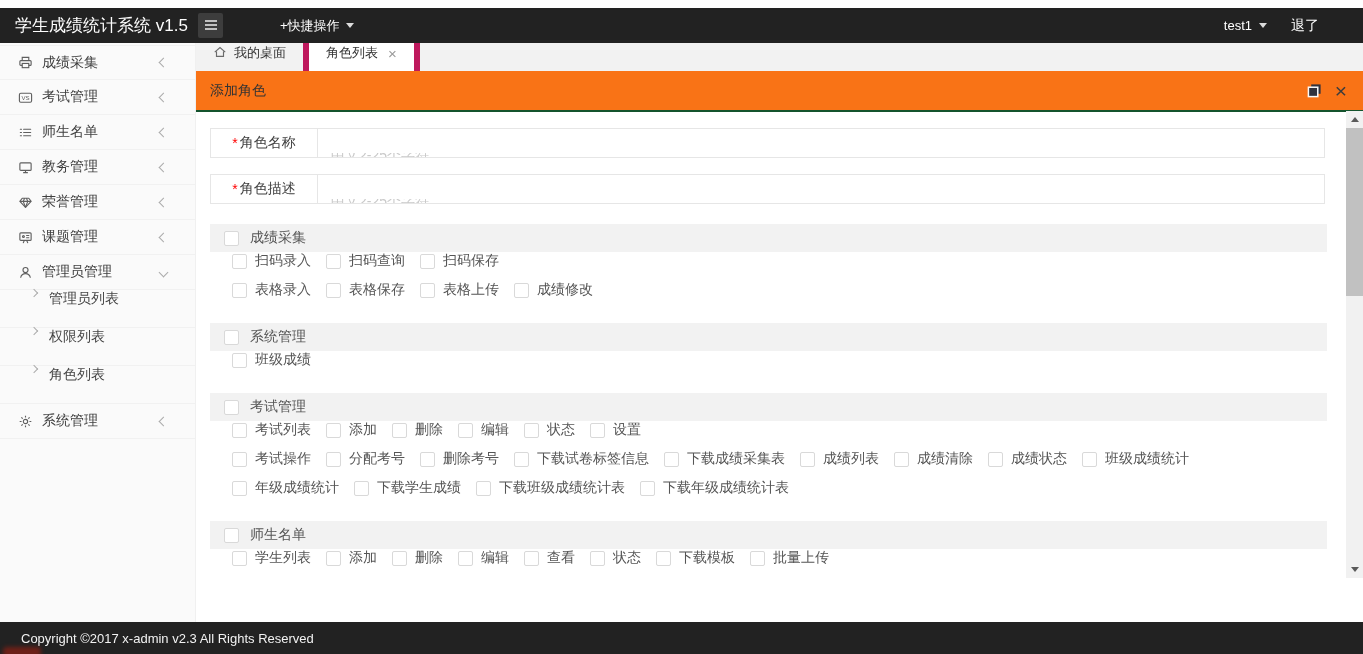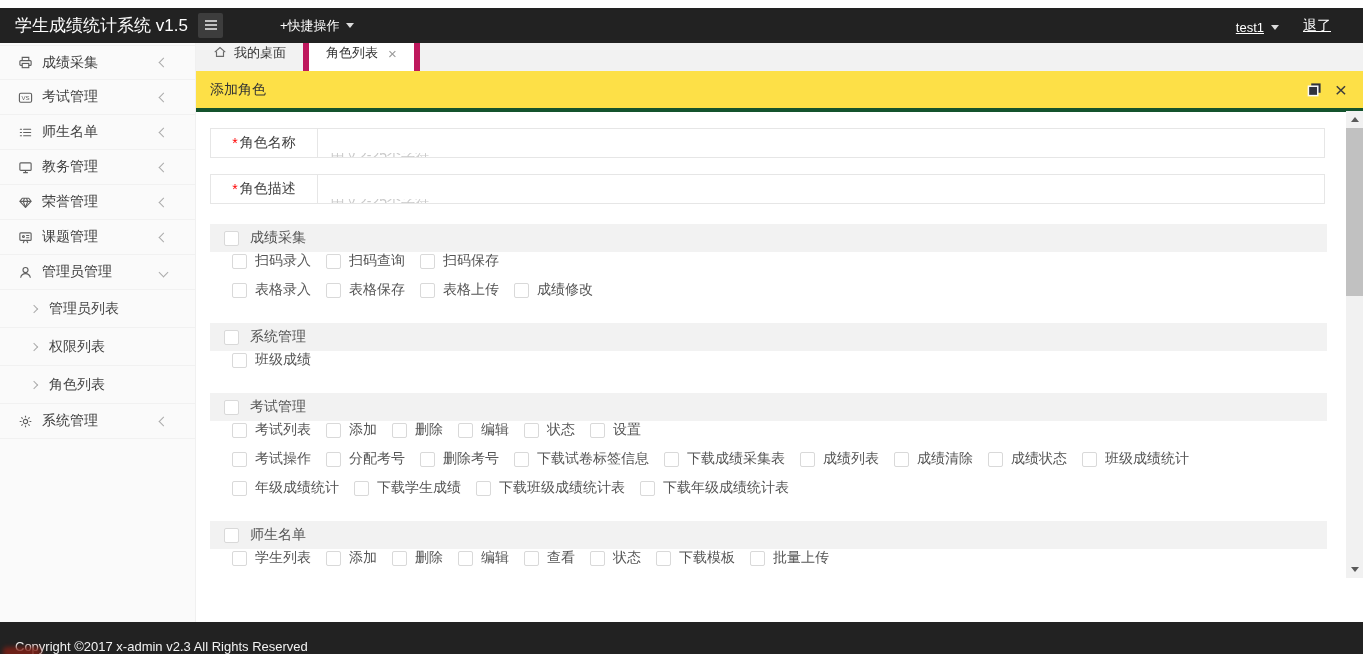--- a/index.html
+++ b/index.html
@@ -9,50 +9,50 @@
 
   
   .topbar { position:absolute; top:8px; left:0; right:0; height:35px; background:#222222;
     display:flex; align-items:center; color:#fff; z-index:30; }
   .logo { width:196px; padding-left:15px; font-size:17px; color:#fdfdfd; white-space:nowrap; }
   .hamburger { width:25px; height:25px; background:#3d3d3d; border-radius:2px;
     display:flex; align-items:center; justify-content:center; margin-left:2px; cursor:pointer; }
   .quick { margin-left:57px; font-size:13px; display:flex; align-items:center; gap:6px; cursor:pointer; }
   .caret { width:0; height:0; border-left:4px solid transparent; border-right:4px solid transparent;
     border-top:5px solid #dcdcdc; display:inline-block; }
-  .top-right { margin-left:auto; display:flex; align-items:flex-end; gap:24px; padding-right:32px; font-size:13px;text-decoration:underline; }
+  .top-right { margin-left:auto; display:flex; align-items:center; gap:24px; padding-right:44px; font-size:13px; }
   .user-dd { display:flex; align-items:center; gap:7px; cursor:pointer; }
   .logout { cursor:pointer; font-size:14px; }
 
   
   .sidebar { position:absolute; top:35px; left:0; width:196px; bottom:32px; background:#fafafa;
     border-right:1px solid #f0f0f0; padding-top:10px; overflow:hidden; }
   .side-item { height:35px; display:flex; align-items:center; padding:0 16px 0 17px;
     border-bottom:1px solid #f1f1f1; color:#404040; font-size:14px; cursor:pointer; position:relative; background:#fafafa; }
   .side-item:first-child { border-top:1px solid #f1f1f1; }
   .s-icon { width:16px; height:16px; margin-right:9px; display:flex; align-items:center; justify-content:center; }
   .s-icon svg { display:block; }
   .side-item .chev { position:absolute; right:28px; }
-  .side-sub { height:38px; display:flex; align-items:center; padding-left:31px;
+  .side-sub { height:38px; display:flex; align-items:flex-start; padding-left:31px;
     border-bottom:1px solid #f1f1f1; color:#454545; font-size:14px; cursor:pointer; background:#fafafa; }
   .side-sub .chev { margin-right:12px; width:6px; height:6px; }
   .chev { width:7px; height:7px; border-left:1.4px solid #ababab; border-bottom:1.4px solid #ababab; display:inline-block; }
   .chev.left  { transform:rotate(45deg); }
   .chev.down  { transform:rotate(-45deg); }
   .chev.right { transform:rotate(225deg); }
 
   
   .main { position:absolute; left:196px; top:35px; right:0; bottom:32px; background:#fff; }
   .tabbar { height:36px; background:#f2f2f2; display:flex; align-items:stretch; }
   .tab { display:flex; align-items:center; gap:7px; padding:0 17px; font-size:13px; color:#333;
     border-right:6px solid #be185d; cursor:pointer; white-space:nowrap; }
   .tab.active { background:#fff; }
   .tclose { color:#9a9a9a; font-size:15px; margin-left:3px; line-height:1; }
 
-  .panel-header { height:41px; background:#fde047; border-bottom:4px solid #14532d;
+  .panel-header { height:41px; background:#f97316; border-bottom:2px solid #14532d;
     display:flex; align-items:center; padding:0 16px 0 14px; font-size:14px; color:#333; }
   .ph-icons { margin-left:auto; display:flex; align-items:center; gap:13px; }
   .restore-icon { cursor:pointer; display:flex; }
   .close-icon { cursor:pointer; font-size:21px; color:#3c3c3c; line-height:1; font-weight:400; }
 
   .content { position:absolute; top:77px; left:0; right:0; bottom:0; background:#fff; padding:16px 0 0 14px; overflow:hidden; }
 
   
   .f-row { width:1115px; height:30px; border:1px solid #e6e6e6; display:flex; margin-bottom:16px; background:#fff; }
   .f-row:nth-child(2) { margin-bottom:20px; }
@@ -74,21 +74,21 @@
   
   .scrollbar { position:absolute; top:76px; right:0; width:17px; height:467px; background:#f1f1f1; }
   .sb-btn { position:absolute; left:0; width:17px; height:17px; display:flex; align-items:center; justify-content:center; cursor:pointer; }
   .sb-up { top:0; } .sb-down { bottom:0; }
   .tri-up { width:0; height:0; border-left:4px solid transparent; border-right:4px solid transparent; border-bottom:5px solid #5a5a5a; }
   .tri-down { width:0; height:0; border-left:4px solid transparent; border-right:4px solid transparent; border-top:5px solid #5a5a5a; }
   .sb-thumb { position:absolute; top:17px; left:0; width:17px; height:168px; background:#c1c1c1; cursor:pointer; }
 
   
   .footer { position:absolute; left:0; right:0; bottom:0; height:32px; background:#222222; color:#f2f2f2;
-    display:flex; align-items:flex-end; padding-left:15px; font-size:13px; z-index:20; }
+    display:flex; align-items:center; padding-left:21px; font-size:13px; z-index:20; }
   .red-artifact { position:absolute; left:3px; bottom:-3px; width:38px; height:10px; background:#7c2016;
     border-radius:4px; filter:blur(2px); opacity:.85; z-index:25; }
 </style>
 </head>
 <body>
 
 <div class="app">
 
   <header class="topbar">
     <div class="logo">学生成绩统计系统 v1.5</div>

